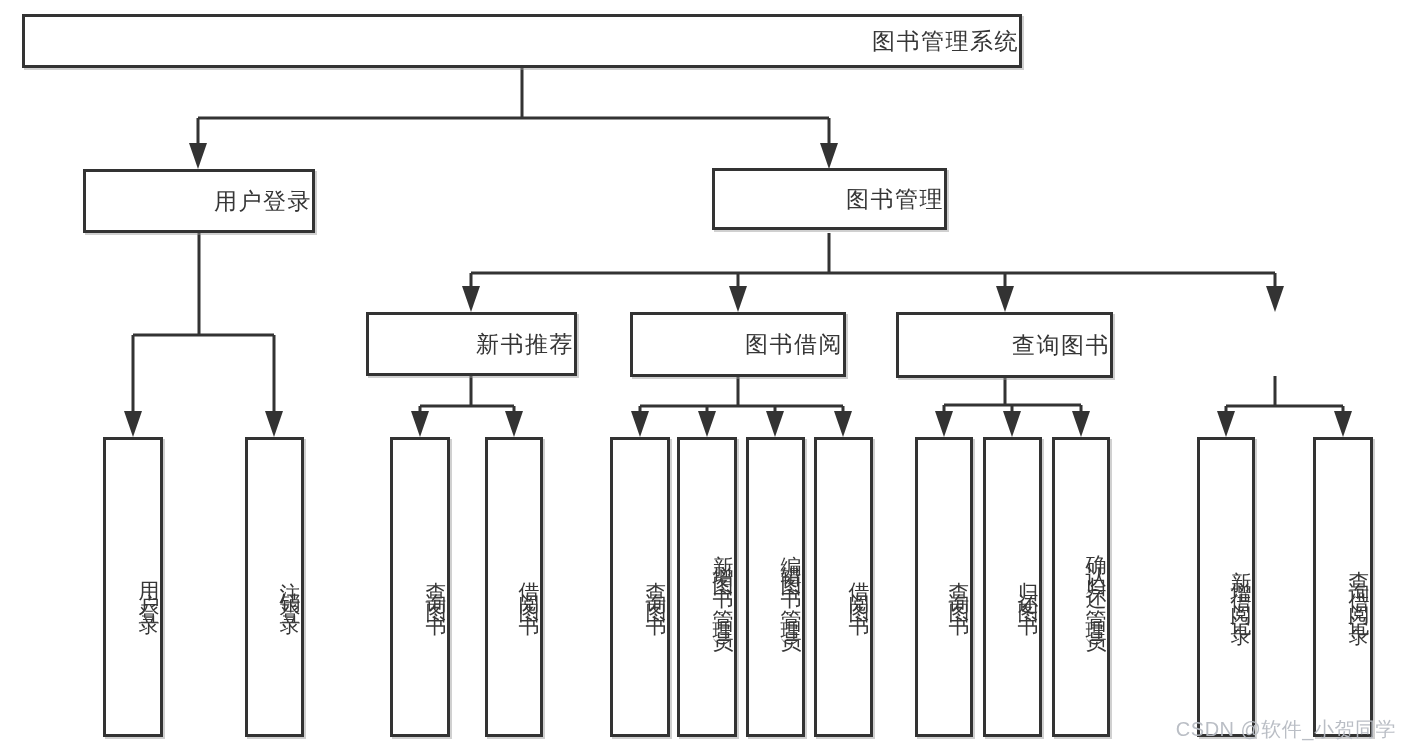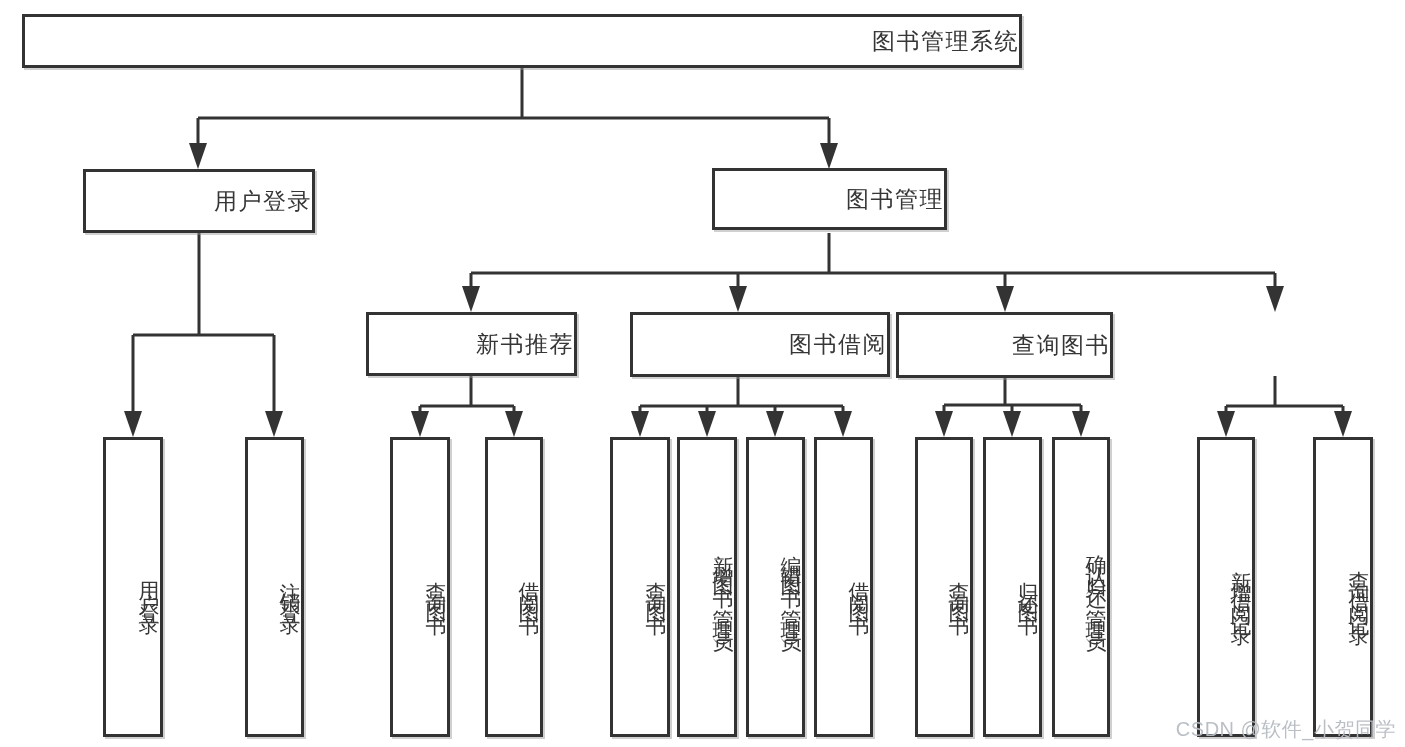--- a/index.html
+++ b/index.html
@@ -90,21 +90,21 @@
   <div class="box hnode" style="left:83px;top:169px;width:232px;height:64px;">
     <span>用户登录</span>
   </div>
   <div class="box hnode" style="left:712px;top:168px;width:235px;height:62px;">
     <span>图书管理</span>
   </div>
 
   <div class="box hnode" style="left:366px;top:312px;width:211px;height:64px;">
     <span>新书推荐</span>
   </div>
-  <div class="box hnode" style="left:630px;top:312px;width:260px;height:65px;">
+  <div class="box hnode" style="left:630px;top:312px;width:216px;height:65px;">
     <span>图书借阅</span>
   </div>
   <div class="box hnode" style="left:896px;top:312px;width:217px;height:66px;">
     <span>查询图书</span>
   </div>
 
   <div class="box leaf" style="left:103px;top:437px;width:60px;height:300px;">
     <span>用户登录</span>
   </div>
   <div class="box leaf" style="left:245px;top:437px;width:59px;height:300px;">

